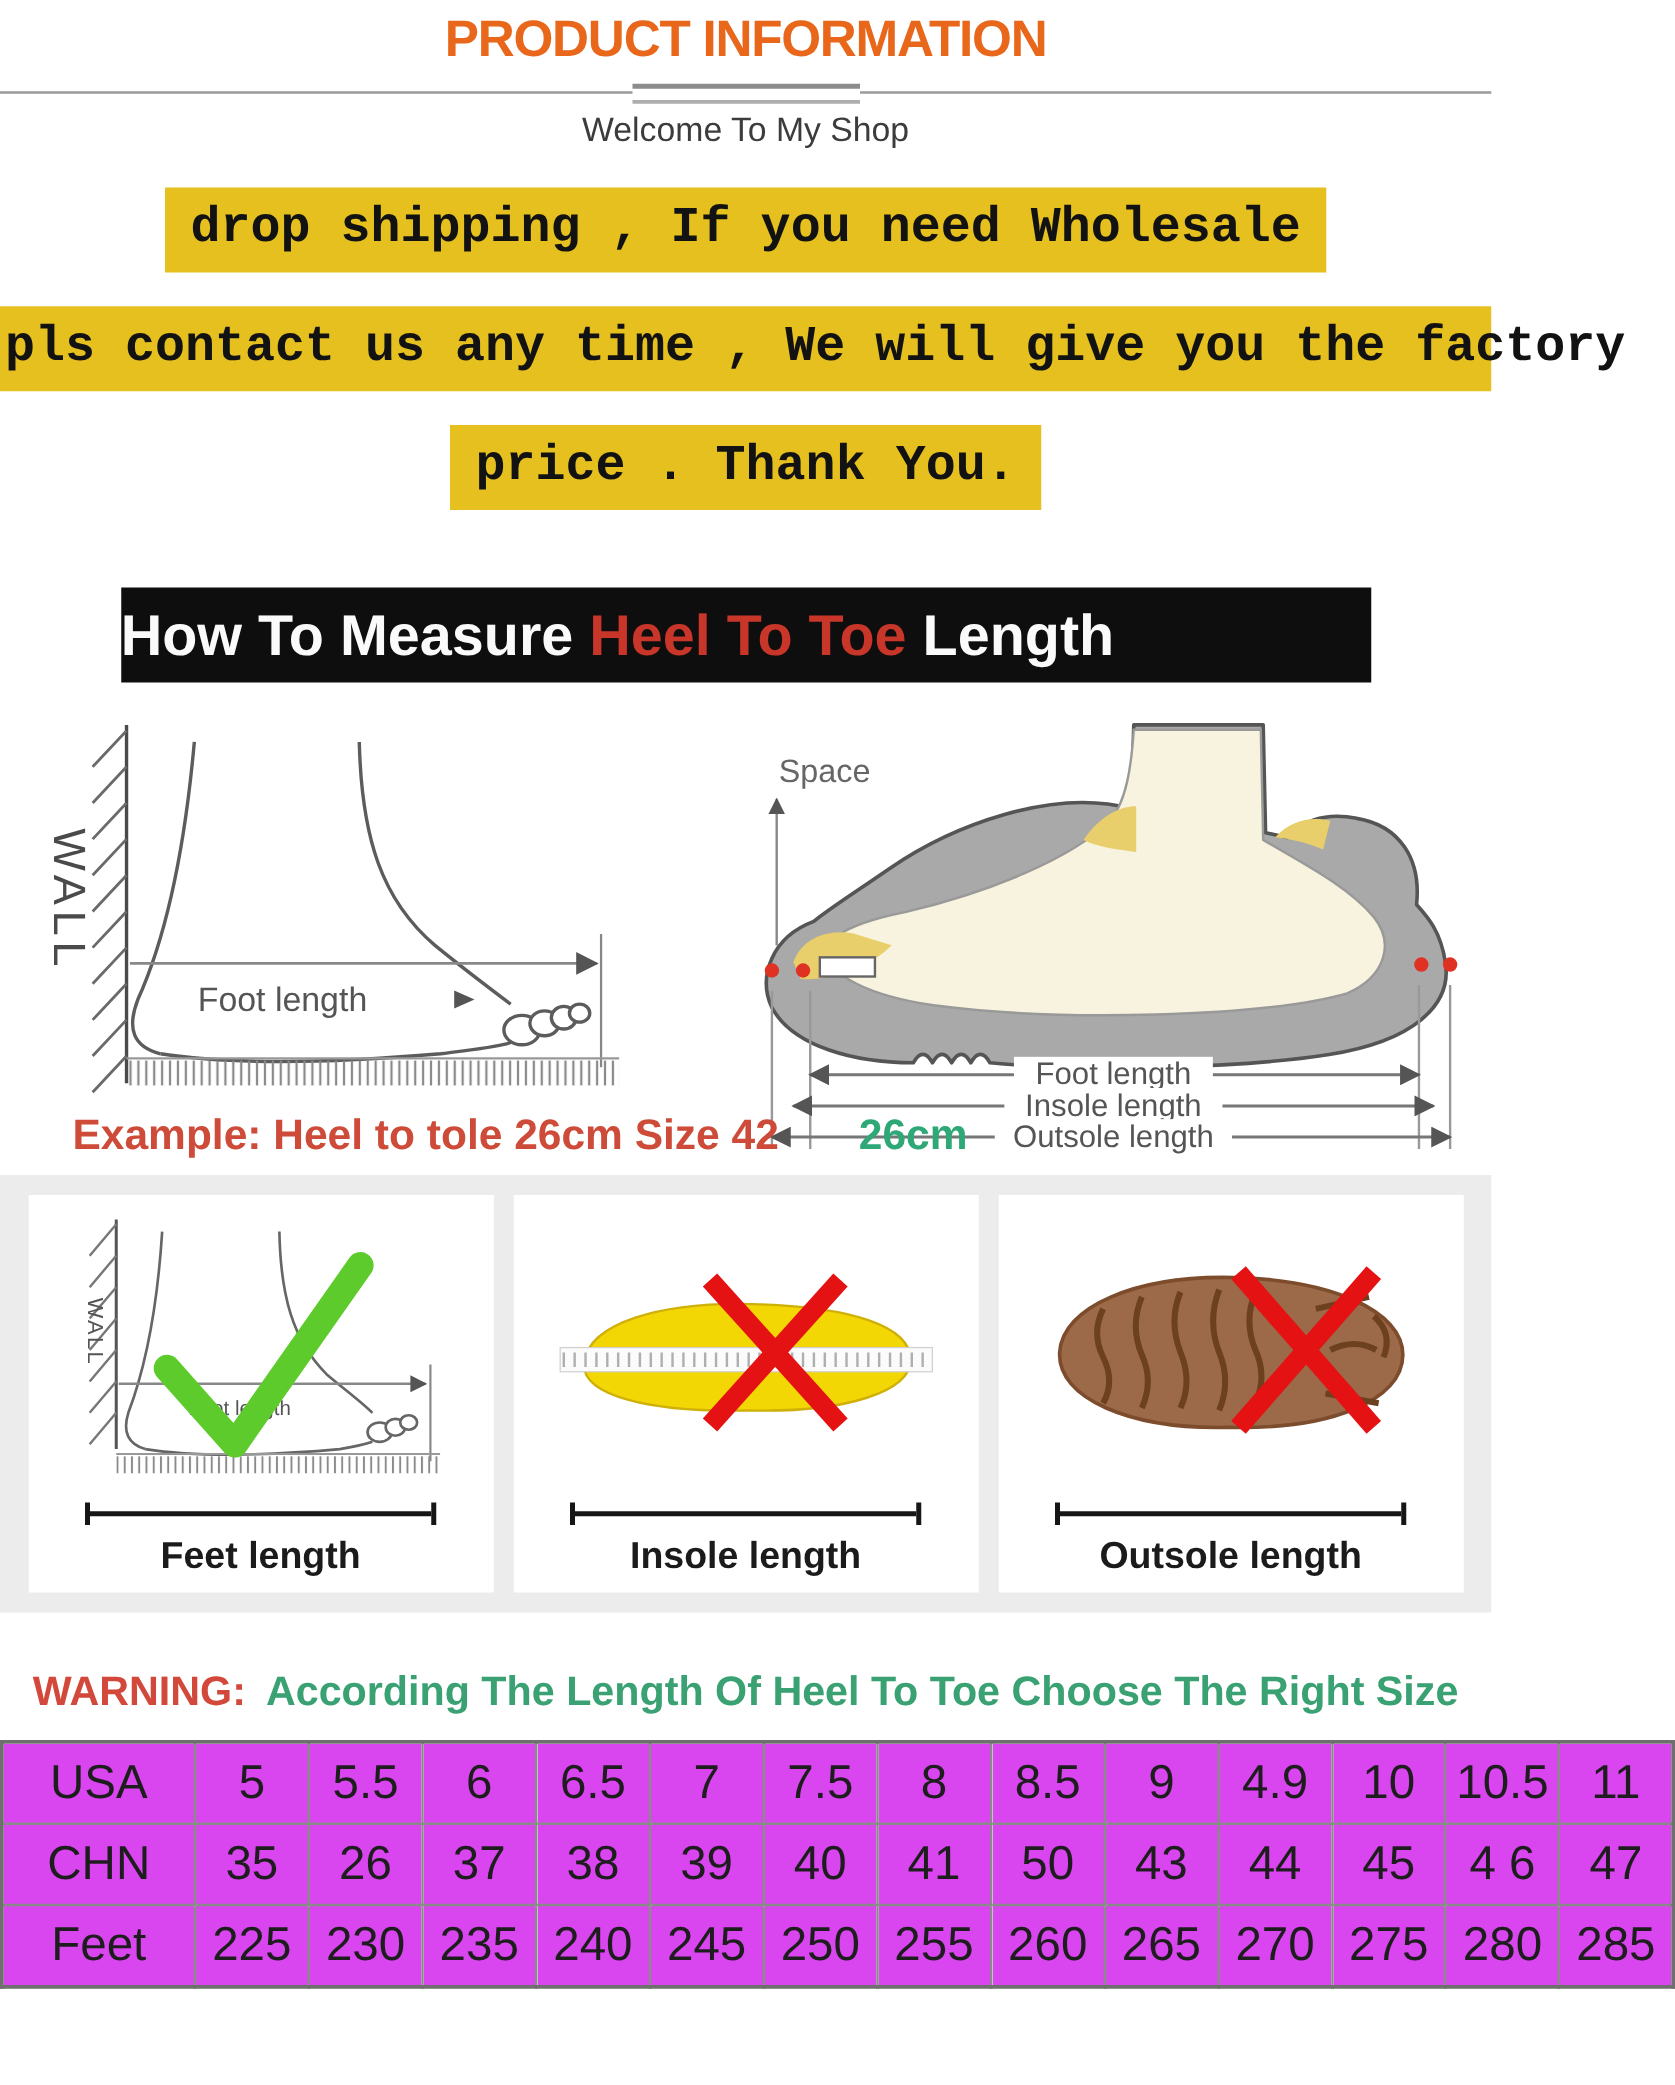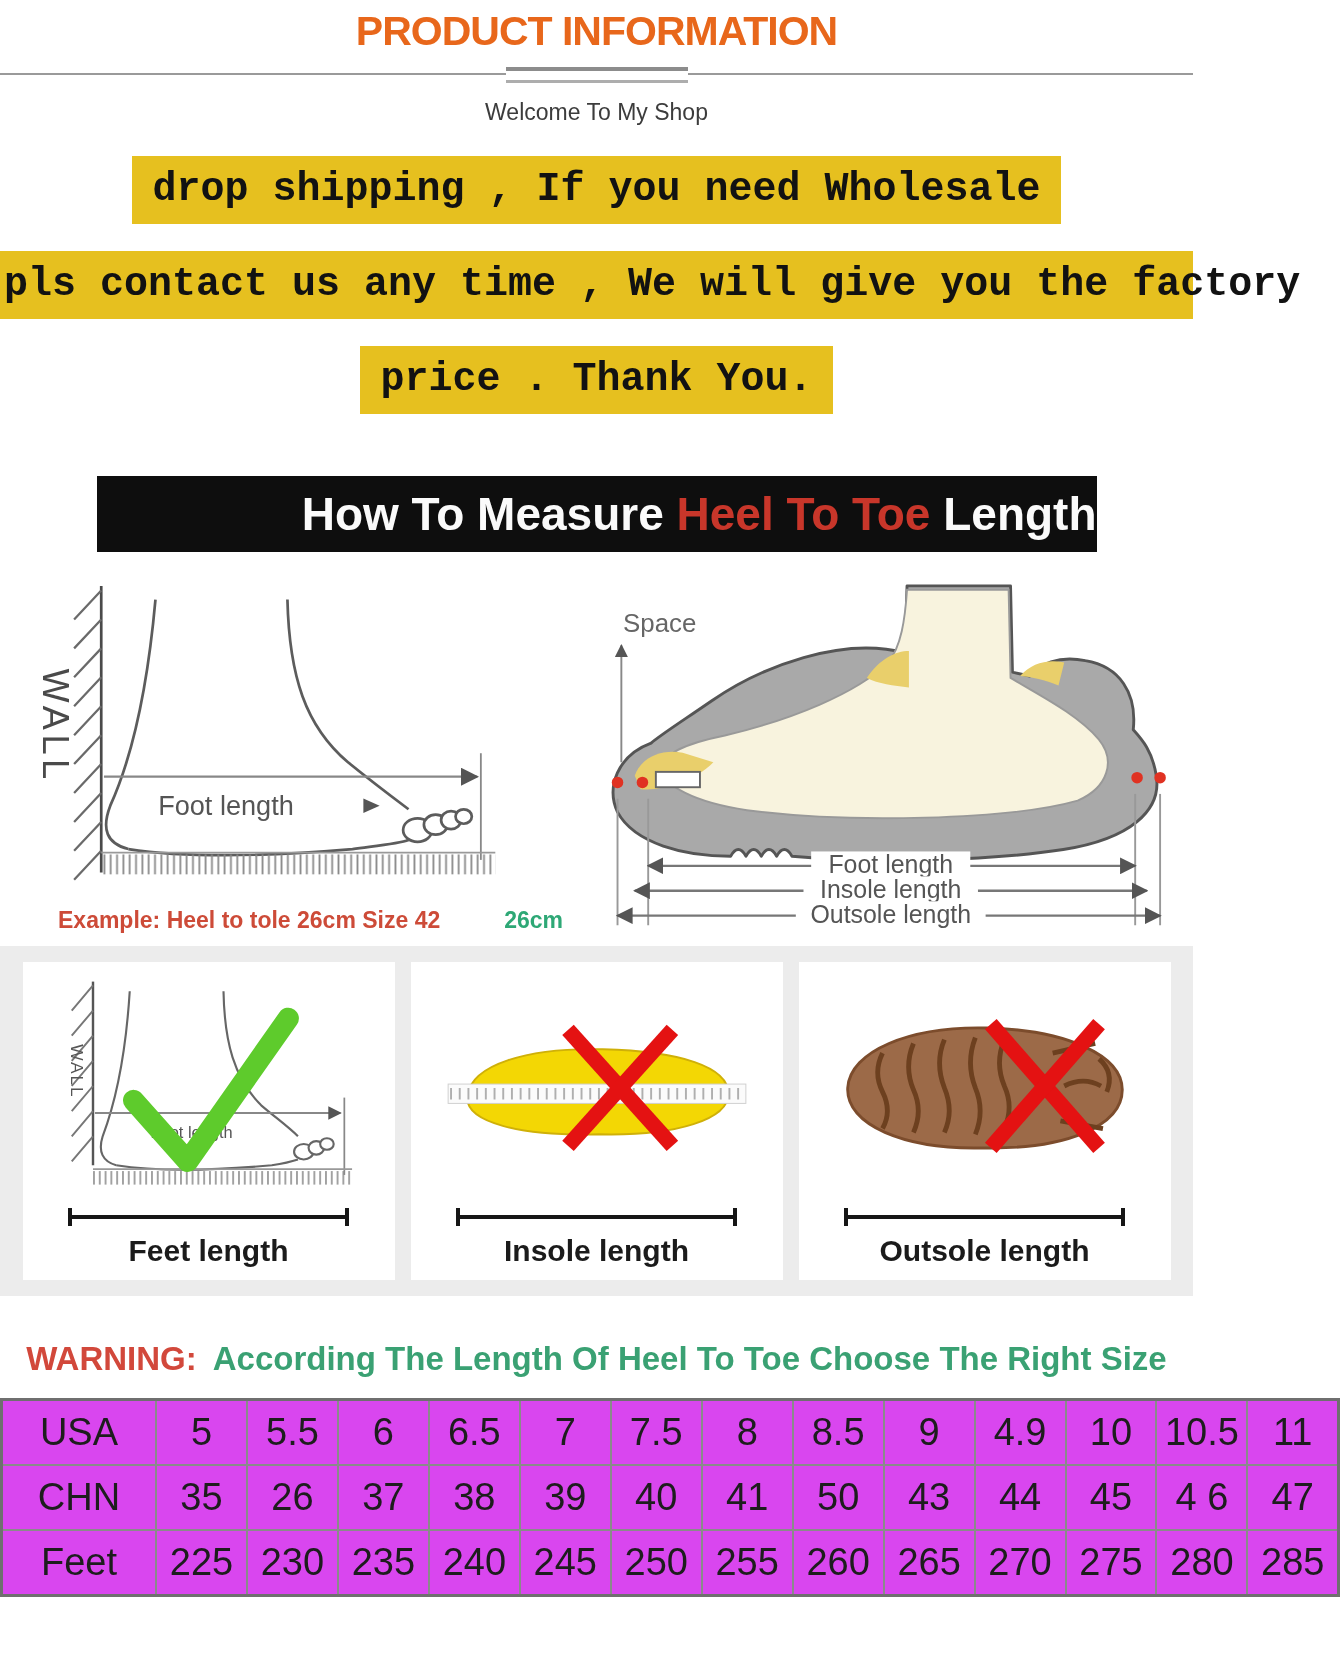--- a/index.html
+++ b/index.html
@@ -5,40 +5,40 @@
   html,body{margin:0;padding:0;}
   body{width:1340px;height:1668px;background:#ffffff;font-family:"Liberation Sans",sans-serif;overflow:hidden;color:#222;}
   .page{width:1193px;height:1668px;position:relative;}
 
   
   .header{text-align:center;padding-top:8px;}
   .header-title{font-size:41px;font-weight:bold;color:#e8671b;letter-spacing:-1px;display:inline-block;}
   .divider{position:relative;height:14px;margin-top:12px;}
   .divider-line{position:absolute;left:0;right:0;top:6px;height:2px;background:#9a9a9a;}
   .divider-center{position:absolute;left:50%;top:0;transform:translateX(-50%);width:182px;height:9px;background:#fff;border-top:4px solid #8c8c8c;border-bottom:3px solid #adadad;}
-  .subtitle{font-size:23px;color:#3c3c3c;margin-top:18px;}
+  .subtitle{font-size:27px;color:#3c3c3c;margin-top:8px;}
 
   
   .promo{margin-top:30px;font-family:"Liberation Mono",monospace;font-weight:bold;font-size:40px;color:#121212;}
   .promo-line{height:68px;line-height:68px;margin-bottom:27px;white-space:nowrap;}
   .promo-line .hl{background:#e6c01f;}
   .promo-line.full .hl{display:block;padding-left:4px;}
   .promo-line.centered{text-align:center;}
   .promo-line.centered .hl{display:inline-block;padding:0 20px;}
 
   
-  .banner{width:1000px;height:76px;line-height:76px;background:#0e0e0e;color:#fafafa;font-size:46px;font-weight:bold;text-align:right;margin:62px auto 0;white-space:nowrap;}
+  .banner{width:1000px;height:76px;line-height:76px;background:#0e0e0e;color:#fafafa;font-size:46px;font-weight:bold;text-align:left;margin:62px auto 0;white-space:nowrap;}
   .banner .red{color:#c8362a;}
 
   
   .diagrams{position:relative;height:384px;display:flex;margin-top:2px;}
   .diag-left{width:600px;height:384px;}
   .diag-right{width:700px;height:384px;margin-left:18px;}
   .diagrams svg text{font-family:"Liberation Sans",sans-serif;}
-  .example{position:absolute;left:58px;bottom:4px;font-size:23px;font-weight:bold;display:flex;gap:64px;white-space:nowrap;margin-top:16px;}
+  .example{position:absolute;left:58px;bottom:4px;font-size:34px;font-weight:bold;display:flex;gap:64px;white-space:nowrap;margin-top:16px;}
   .example-text{color:#cd4b38;}
   .example-value{color:#2ea876;}
 
   
   .panels{margin-top:8px;background:#ececec;padding:16px 12px;display:flex;gap:16px;justify-content:center;}
   .panel{width:360px;background:#ffffff;display:flex;flex-direction:column;align-items:center;padding:8px 6px 12px;}
   .panel svg{width:340px;height:232px;}
   .panel svg text{font-family:"Liberation Sans",sans-serif;}
   .ibeam{width:76%;height:18px;border-left:4px solid #161616;border-right:4px solid #161616;background:linear-gradient(#161616,#161616) center / 100% 4px no-repeat;margin:6px 0 2px;}
   .panel-label{font-size:30px;font-weight:bold;color:#1b1b1b;margin-top:6px;text-align:right;}

